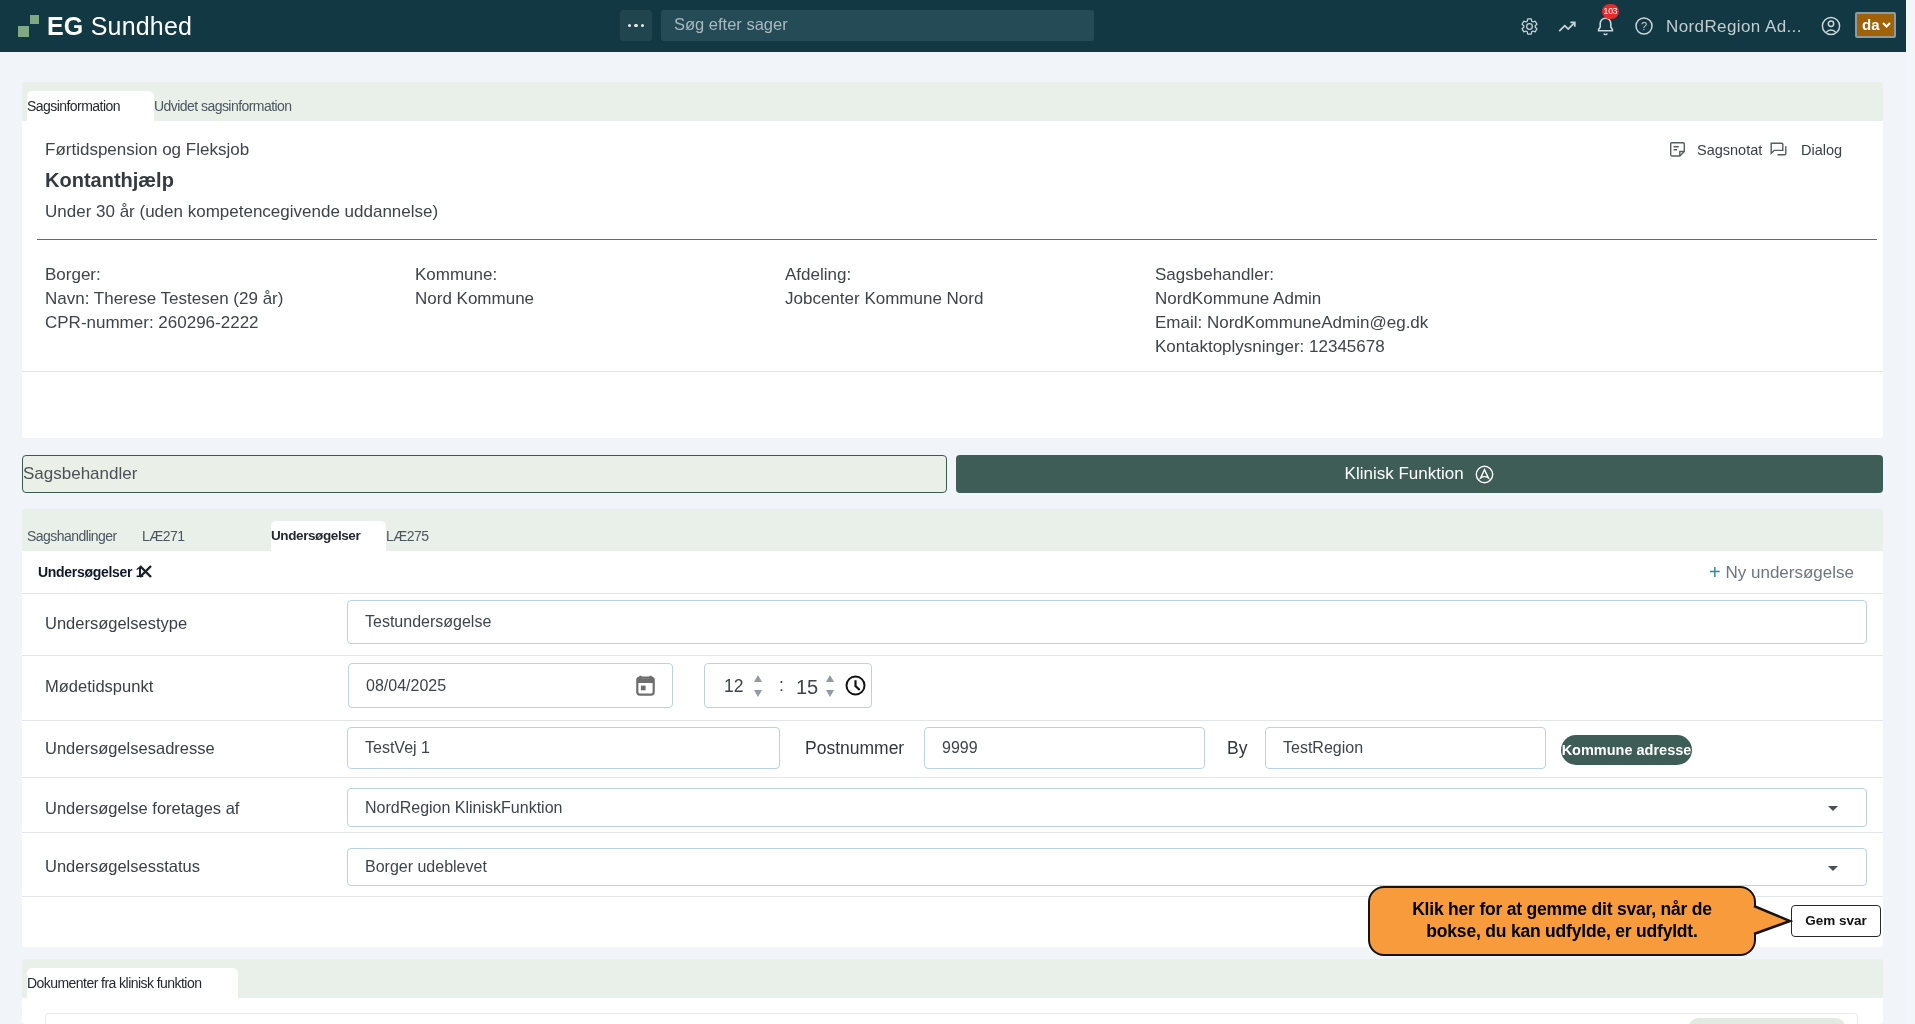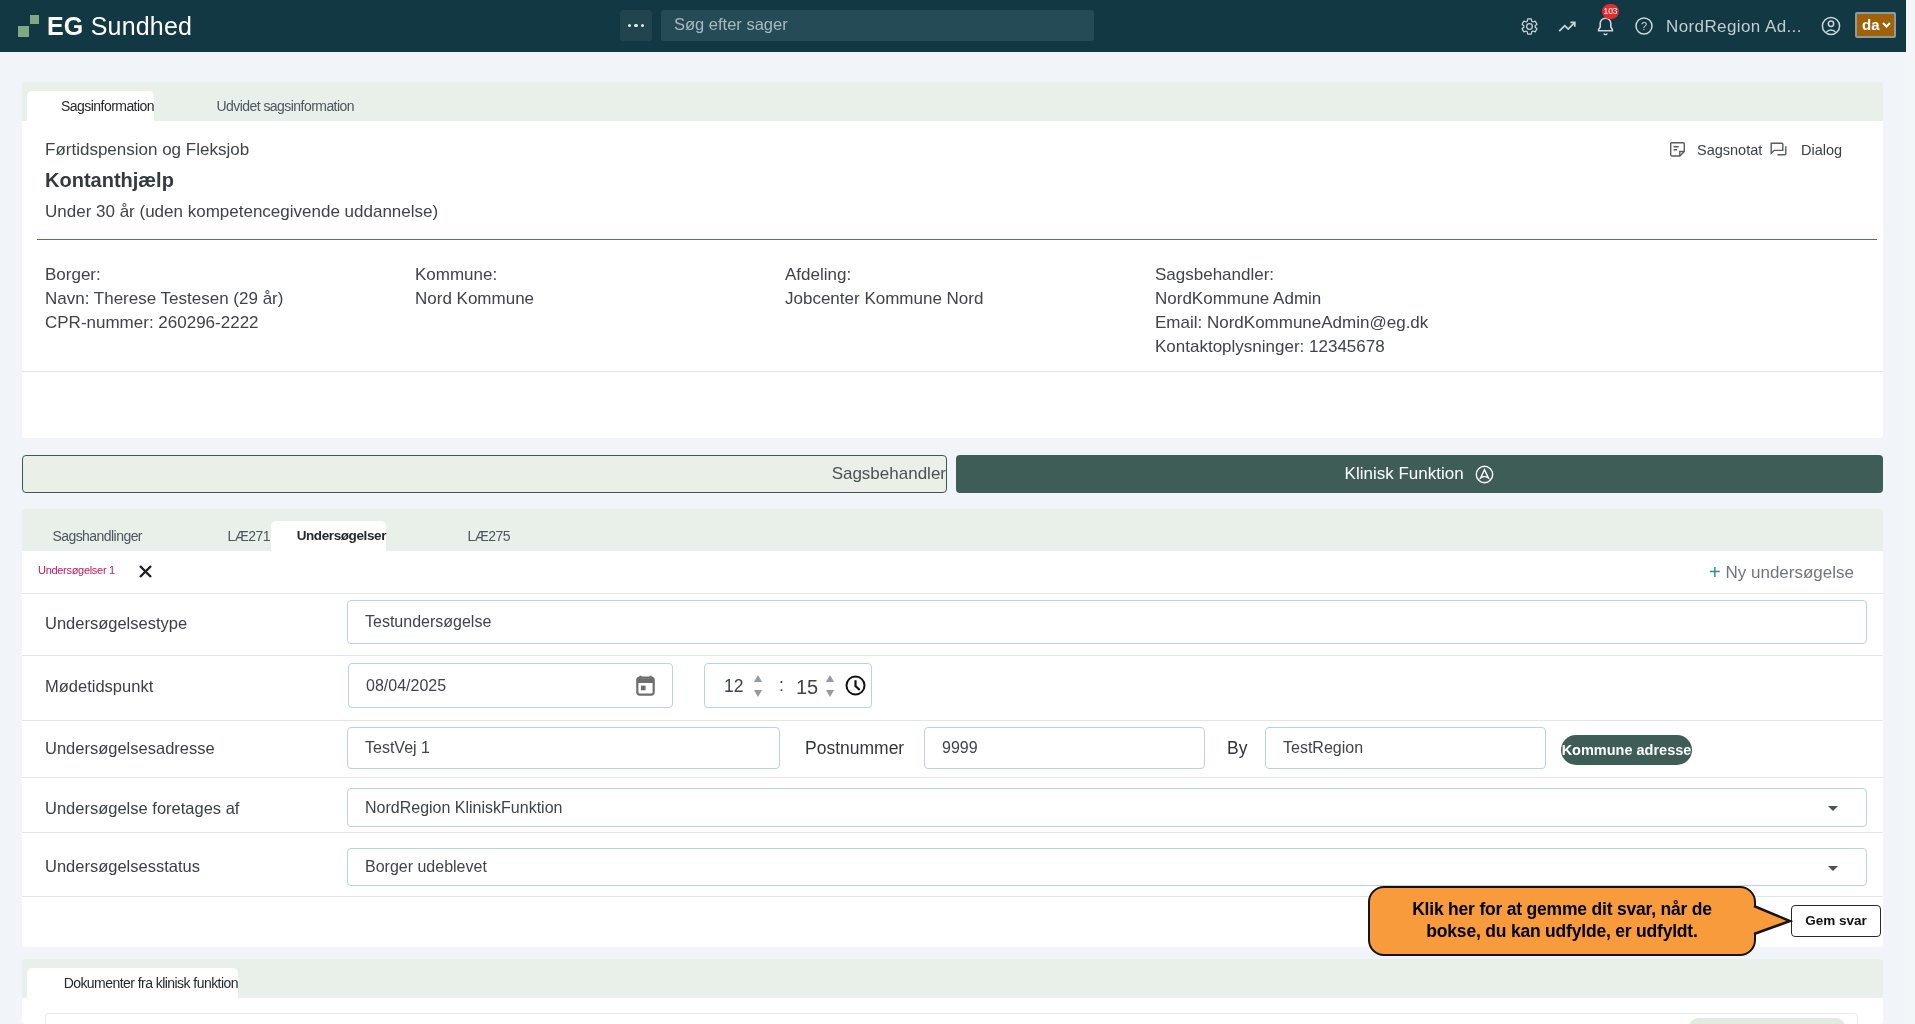--- a/index.html
+++ b/index.html
@@ -3,21 +3,21 @@
 <meta charset="utf-8">
 <title>EG Sundhed</title>
 <style>
 *{box-sizing:border-box;margin:0;padding:0}
 html,body{width:1915px;height:1024px}
 body{position:relative;background:#f1f4f8;font-family:"Liberation Sans",sans-serif;overflow:hidden;color:#3e454a}
 .a{position:absolute}
 .t{position:absolute;white-space:nowrap;color:#3e454a}
 .card{position:absolute;left:22px;width:1861px;background:#fff;border-radius:3px}
 .strip{position:absolute;left:0;top:0;width:100%;background:#e9efe9;border-radius:3px 3px 0 0}
-.tab{position:absolute;font-size:14px;letter-spacing:-.55px;color:#4d565e;text-align:right;line-height:30px;height:30px}
+.tab{position:absolute;font-size:14px;letter-spacing:-.55px;color:#4d565e;text-align:left;line-height:30px;height:30px}
 .tabon{background:#fff;border-radius:5px 5px 0 0;color:#23292e}
 .inp{position:absolute;background:#fff;border:1.5px solid #b9d2ea;border-radius:4px}
 .inp .v{position:absolute;left:17px;top:50%;transform:translateY(-50%);font-size:16px;color:#3e454a;white-space:nowrap}
 .sep{position:absolute;left:0;width:100%;height:0;border-top:1.5px solid #e2e6e9}
 .lbl{position:absolute;left:23px;font-size:16.5px;color:#3a4146;white-space:nowrap}
 .car{position:absolute;width:0;height:0;border-left:5px solid transparent;border-right:5px solid transparent;border-top:5.5px solid #4a5056}
 </style>
 </head>
 <body>
 
@@ -87,35 +87,35 @@
   <div class="t" style="left:1779px;top:60px;font-size:14.5px;color:#3a4146">Dialog</div>
   <div class="a" style="left:15px;top:157px;width:1840px;border-top:1.5px solid #4e7b52"></div>
 
   <div class="t" style="left:23px;top:181px;font-size:17px;line-height:24px">Borger:<br>Navn: Therese Testesen (29 år)<br>CPR-nummer: 260296-2222</div>
   <div class="t" style="left:393px;top:181px;font-size:17px;line-height:24px">Kommune:<br>Nord Kommune</div>
   <div class="t" style="left:763px;top:181px;font-size:17px;line-height:24px">Afdeling:<br>Jobcenter Kommune Nord</div>
   <div class="t" style="left:1133px;top:181px;font-size:17px;line-height:24px">Sagsbehandler:<br>NordKommune Admin<br>Email: NordKommuneAdmin@eg.dk<br>Kontaktoplysninger: 12345678</div>
   <div class="sep" style="top:289px"></div>
 </div>
 
-<div class="a" style="left:22px;top:455px;width:925px;height:38px;background:#eaefe8;border:1px solid #3c5a50;border-radius:4px;text-align:right;line-height:36px;font-size:17px;color:#4a5257">Sagsbehandler</div>
+<div class="a" style="left:22px;top:455px;width:925px;height:38px;background:#eaefe8;border:1px solid #3c5a50;border-radius:4px;text-align:left;line-height:36px;font-size:17px;color:#4a5257">Sagsbehandler</div>
 <div class="a" style="left:956px;top:455px;width:927px;height:38px;background:#3e5d57;border-radius:4px;text-align:center;line-height:38px;font-size:17px;color:#fff">Klinisk Funktion
   <svg style="vertical-align:-4.5px;margin-left:7px" width="19" height="19" viewBox="0 0 19 19" fill="none" stroke="#fff" stroke-width="1.4">
       <circle cx="9.5" cy="9.5" r="8.2"></circle>
       <path d="M9.5 4.6 L13.4 13 Q9.5 10.3 5.6 13 Z"></path>
     </svg>
 </div>
 
 <div class="card" style="top:509px;height:438px">
   <div class="strip" style="height:42px"></div>
   <div class="tab" style="left:5px;top:12px;width:115px">Sagshandlinger</div>
   <div class="tab" style="left:120px;top:12px;width:128px">LÆ271</div>
   <div class="tab tabon" style="left:249px;top:12px;width:115px;font-weight:700;font-size:13.5px;letter-spacing:-.4px">Undersøgelser</div>
   <div class="tab" style="left:364px;top:12px;width:124px">LÆ275</div>
-  <div class="t" style="left:16px;top:55px;font-size:11px;font-weight:400;color:#be185d;letter-spacing:-.3px">Undersøgelser 1</div>
+  <div class="t" style="left:16px;top:55px;font-size:14px;font-weight:700;color:#0f172a;letter-spacing:-.3px">Undersøgelser 1</div>
   <svg class="a" style="left:116px;top:55px" width="15" height="15" viewBox="0 0 15 15" stroke="#1d2226" stroke-width="2.4">
       <path d="M2 2 L13 13 M13 2 L2 13"></path>
     </svg>
   <div class="t" style="right:29px;top:52px;font-size:17px;color:#6e7780"><span style="color:#2d8c96;font-size:20px;font-weight:400;vertical-align:-1.5px">+</span> Ny undersøgelse</div>
   <div class="sep" style="top:84px"></div>
 
   <div class="lbl" style="top:105px">Undersøgelsestype</div>
   <div class="inp" style="left:325px;top:91px;width:1520px;height:44px">
       <span class="v">Testundersøgelse</span>
     </div>

